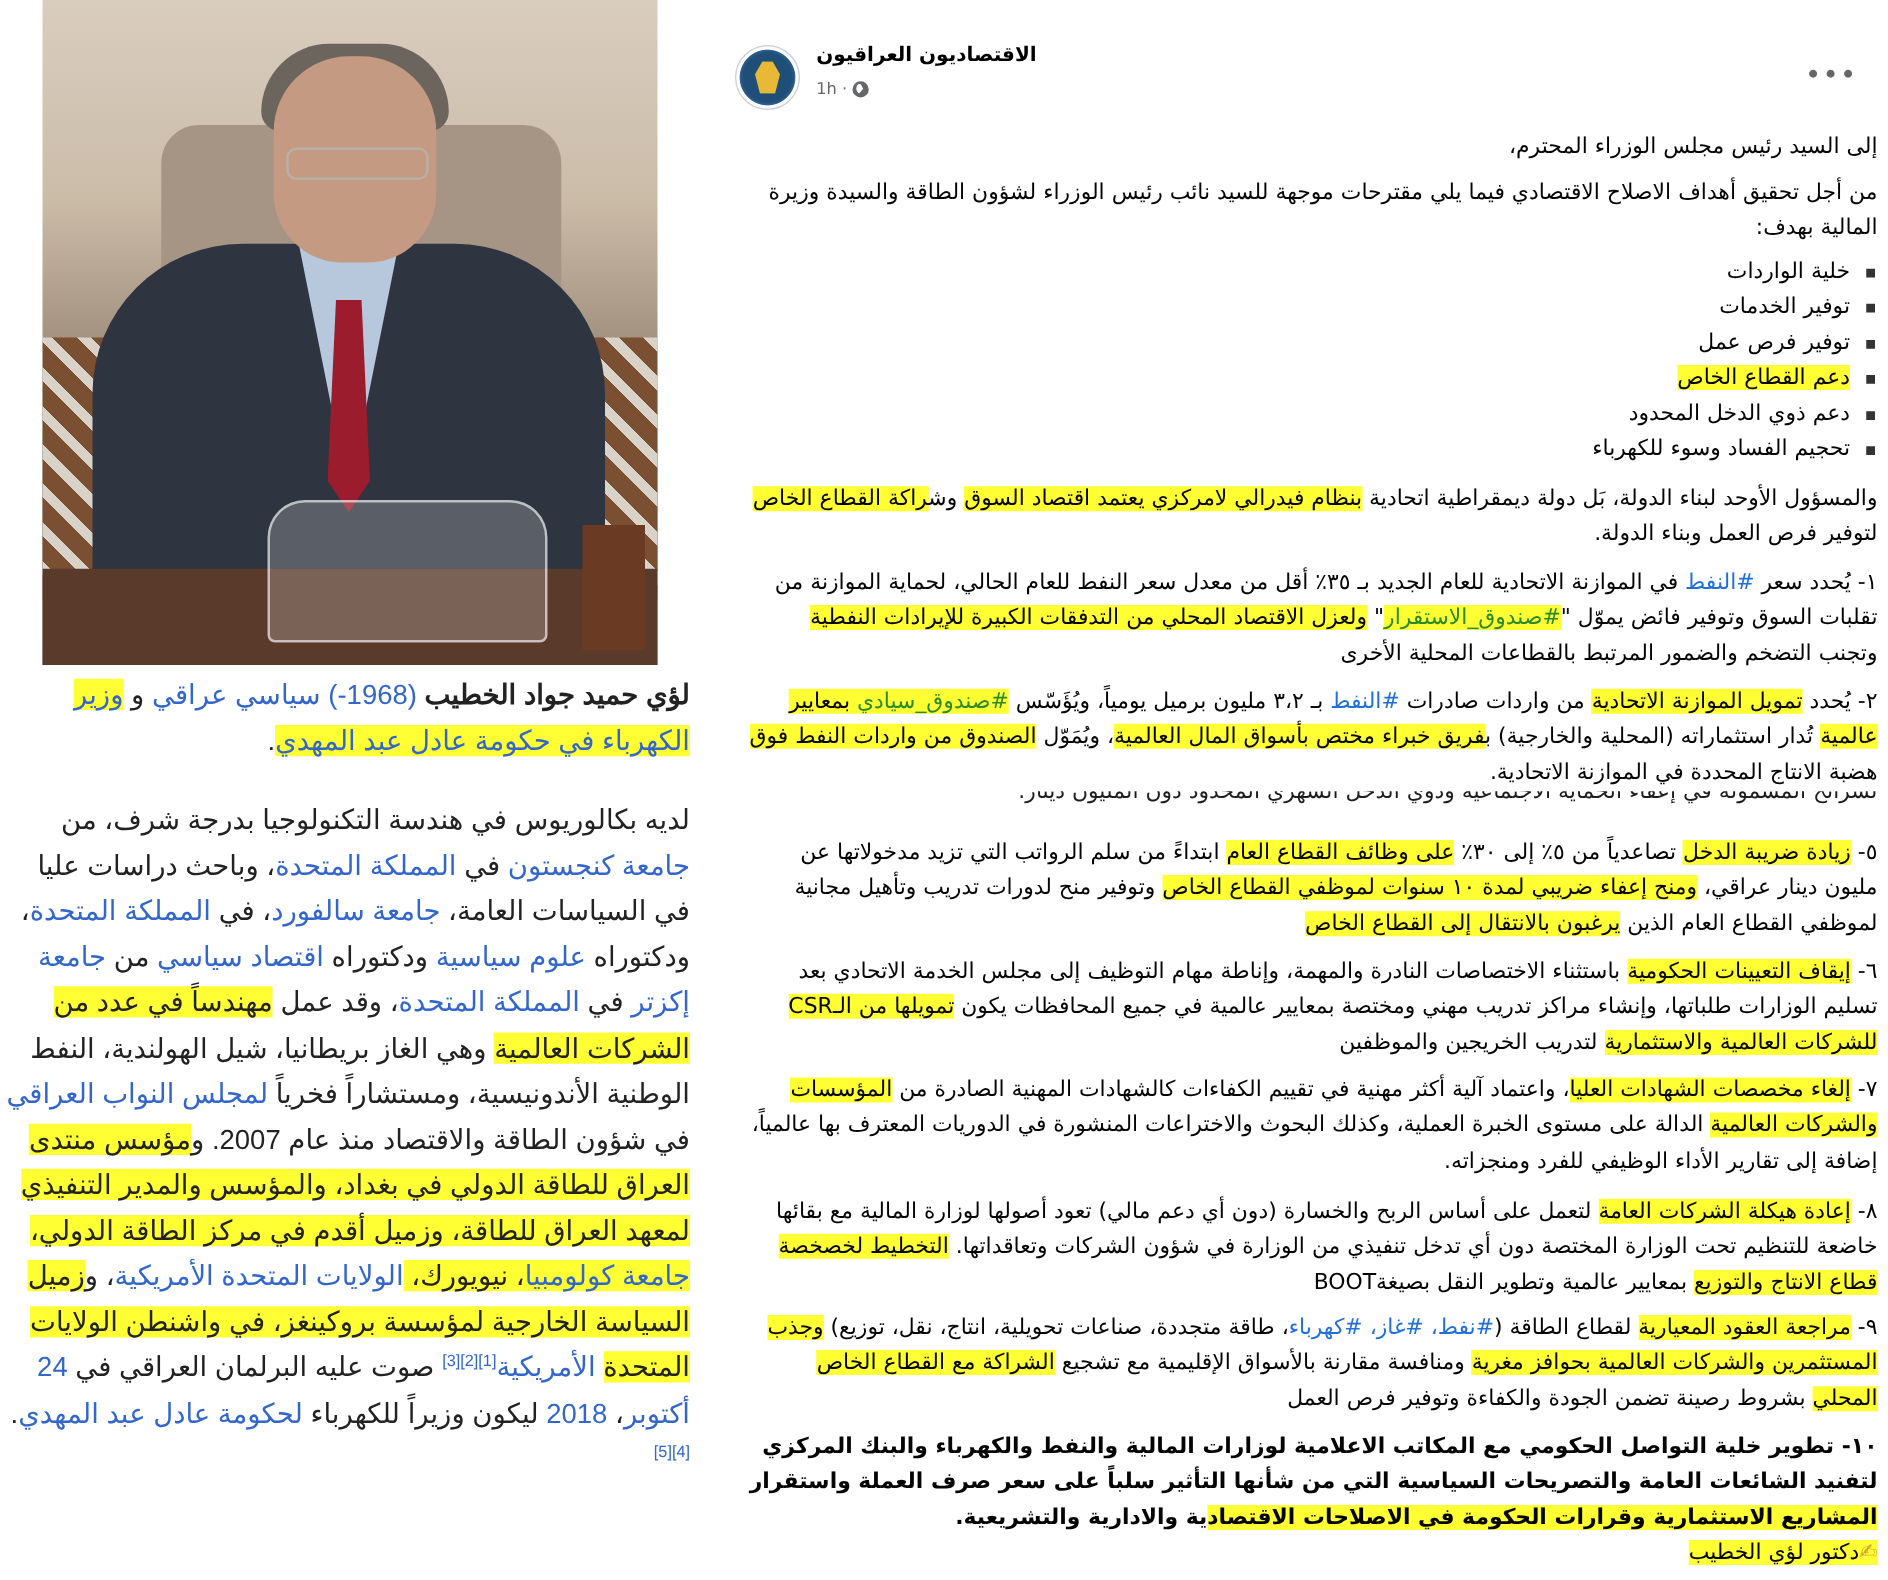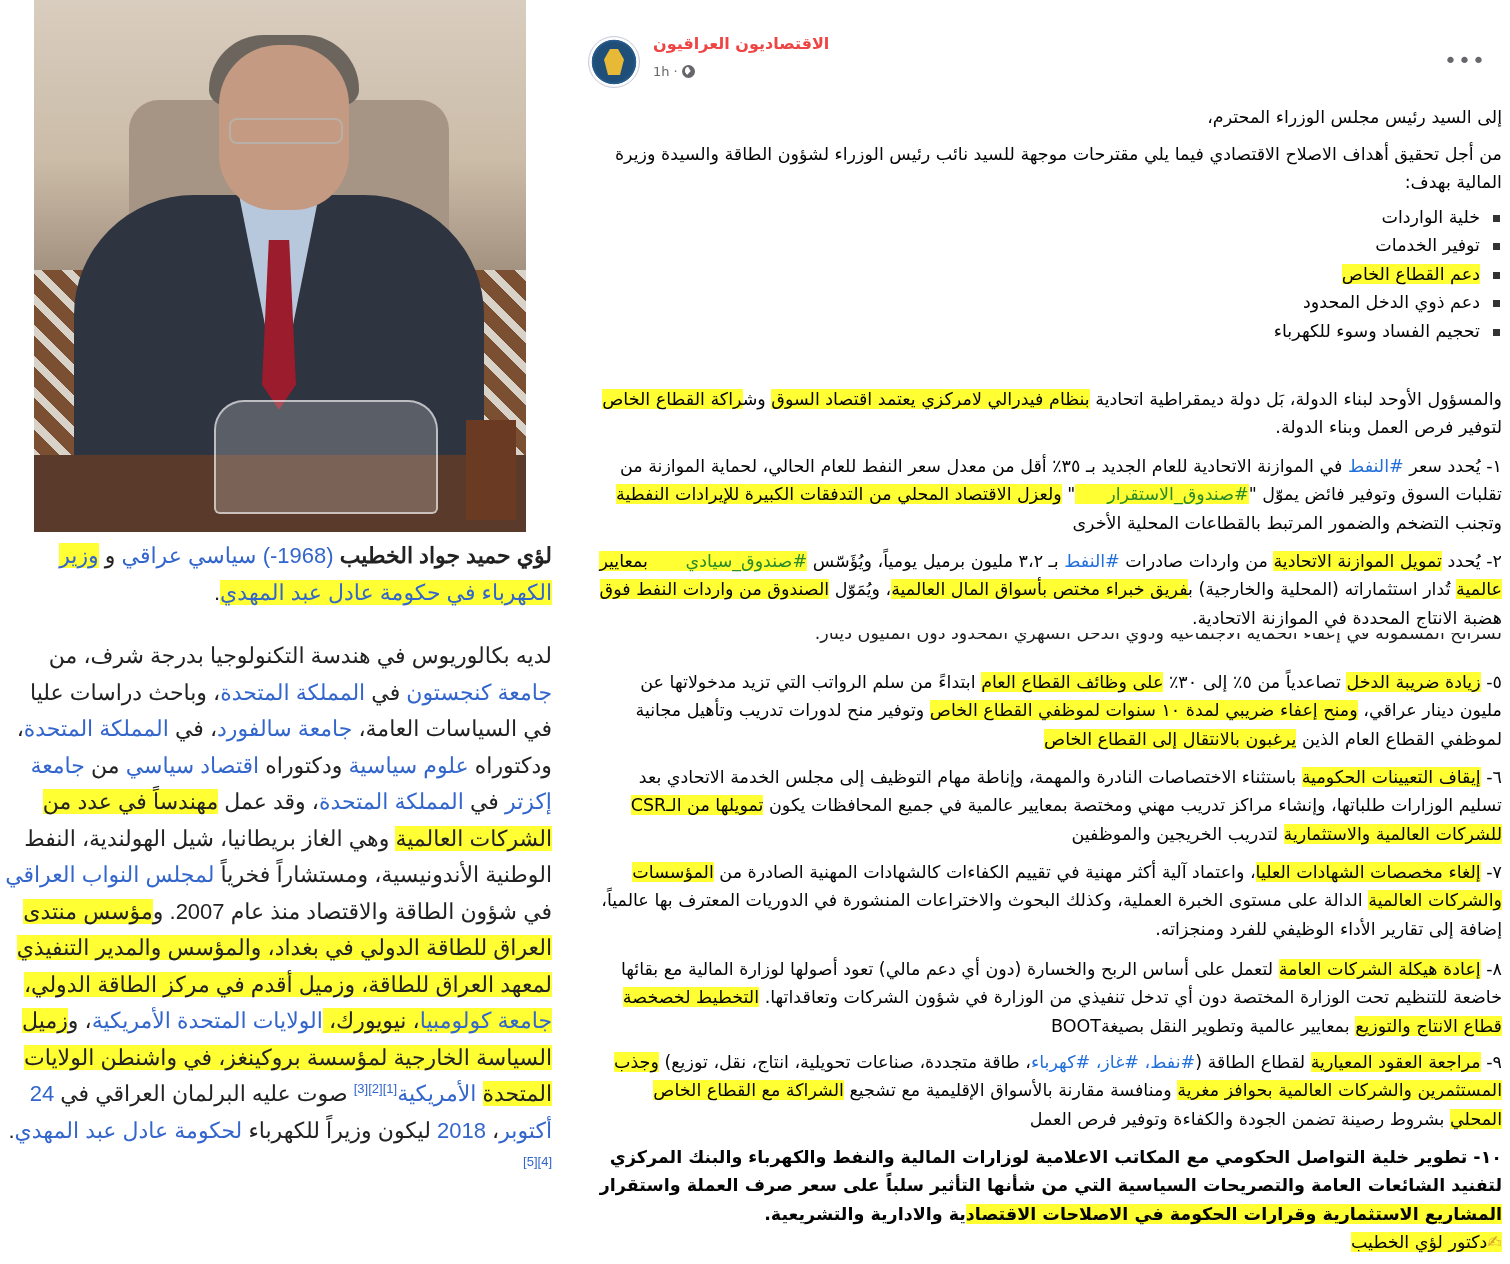--- a/index.html
+++ b/index.html
@@ -3,21 +3,21 @@
 <meta charset="utf-8">
 <style>
   html, body { margin: 0; padding: 0; }
   body {
     width: 1510px; height: 1264px; overflow: hidden; background: #ffffff;
     position: relative; font-family: "DejaVu Sans", sans-serif; color: #1c1e21;
   }
   .hl { background: #ffff33; }
   .link-blue { color: #3366cc; }
   .fb-tag { color: #216fdb; }
-  .fb-tag-green { color: #2a8a2a; padding-left: 32px; }
+  .fb-tag-green { color: #2a8a2a; }
 
   
   #left { position: absolute; left: 0; top: 0; width: 570px; height: 924px; }
   #photo {
     position: absolute; left: 34px; top: 0; width: 492px; height: 532px;
     background: linear-gradient(180deg, #d9cdbf 0%, #cbbca8 30%, #9c8a78 55%, #6b4e3a 75%, #4a3a30 100%);
     overflow: hidden;
   }
   .chair { position:absolute; left:95px; top:100px; width:320px; height:180px; background:#a69584; border-radius:30px 30px 0 0; }
   .lattice-l, .lattice-r { position:absolute; top:270px; width:70px; height:210px;
@@ -47,21 +47,21 @@
   #post-header { position:absolute; left:0; top:28px; width:935px; height:60px; }
   #avatar {
     position:absolute; left:13px; top:8px; width:50px; height:50px; border-radius:50%;
     background: radial-gradient(circle, #1f4e79 55%, #2b5f8f 62%, #ffffff 64%, #d8dde3 100%);
     border: 1px solid #ccd;
   }
   #avatar::after {
     content:""; position:absolute; left:15px; top:12px; width:20px; height:26px; background:#e7b937;
     clip-path: polygon(30% 0, 70% 0, 100% 40%, 80% 100%, 20% 100%, 0 40%);
   }
-  #page-name { position:absolute; left:78px; top:6px; font-family:"DejaVu Sans", sans-serif; font-weight:bold; font-size:16px; direction: rtl; color:#ef4444; }
+  #page-name { position:absolute; left:78px; top:6px; font-family:"DejaVu Sans", sans-serif; font-weight:bold; font-size:16px; direction: rtl; color:#000000; }
   #post-meta { position:absolute; left:78px; top:36px; font-size:13px; color:#65676b; display:flex; align-items:center; gap:4px; }
   .globe { display:inline-block; width:13px; height:13px; border-radius:50%; background:#65676b; position:relative; }
   .globe::after { content:""; position:absolute; left:3px; top:2px; width:6px; height:8px; border-radius:50%; background:#fff; clip-path: polygon(0 0, 60% 0, 100% 50%, 40% 100%, 0 60%); }
   #more-btn { position:absolute; right:24px; top:20px; font-size:22px; color:#65676b; letter-spacing:1px; cursor:pointer; }
 
   .fb {
     position:absolute; right:8px; width:905px; direction: rtl; text-align: right;
     font-family: "DejaVu Sans", sans-serif; font-size: 17.5px; line-height: 28.4px; color:#050505;
   }
   #greeting { top: 103px; }
@@ -126,20 +126,21 @@
     </div>
     <div id="more-btn">•••</div>
   </div>
 
   <div id="greeting" class="fb">إلى السيد رئيس مجلس الوزراء المحترم،</div>
   <div id="intro" class="fb">من أجل تحقيق أهداف الاصلاح الاقتصادي فيما يلي مقترحات موجهة للسيد نائب رئيس الوزراء لشؤون الطاقة والسيدة وزيرة المالية بهدف:</div>
 
   <ul id="goals" class="fb">
     <li>خلية الواردات</li>
     <li>توفير الخدمات</li>
+    <li>توفير فرص عمل</li>
     <li><span class="hl">دعم القطاع الخاص</span></li>
     <li>دعم ذوي الدخل المحدود</li>
     <li>تحجيم الفساد وسوء للكهرباء</li>
   </ul>
 
   <div id="para-state" class="fb">
     <span>والمسؤول الأوحد لبناء الدولة، بَل دولة ديمقراطية اتحادية </span><span class="hl">بنظام فيدرالي لامركزي يعتمد اقتصاد السوق</span><span> وش</span><span class="hl">راكة القطاع الخاص</span><span> لتوفير فرص العمل وبناء الدولة.</span>
   </div>
 
   <div id="p1" class="fb">

